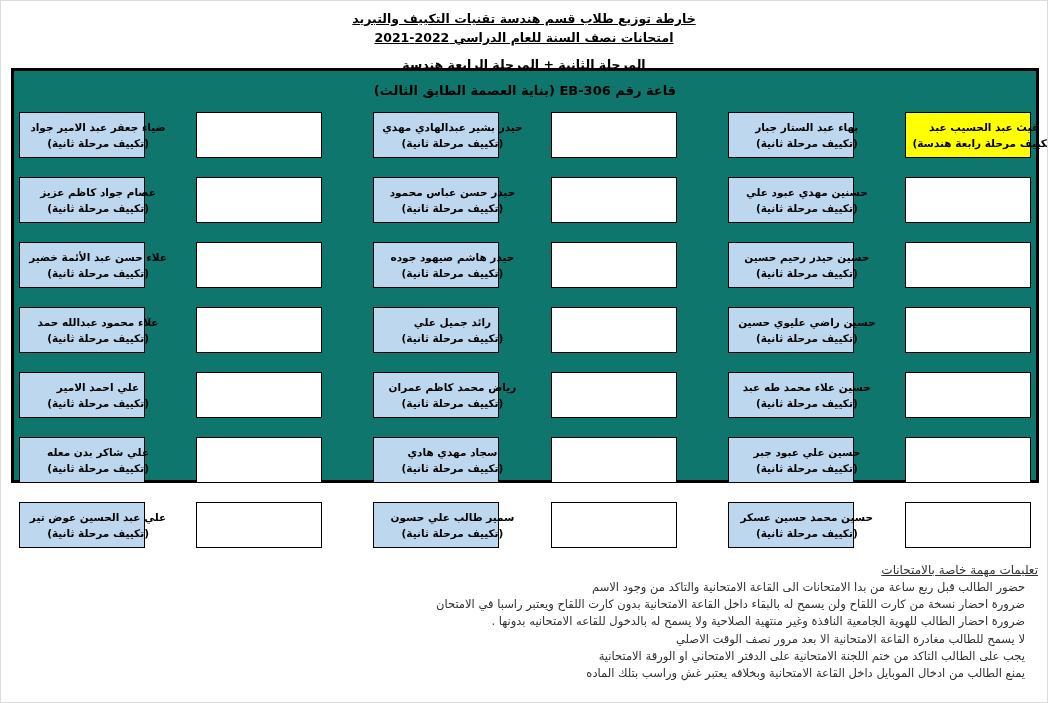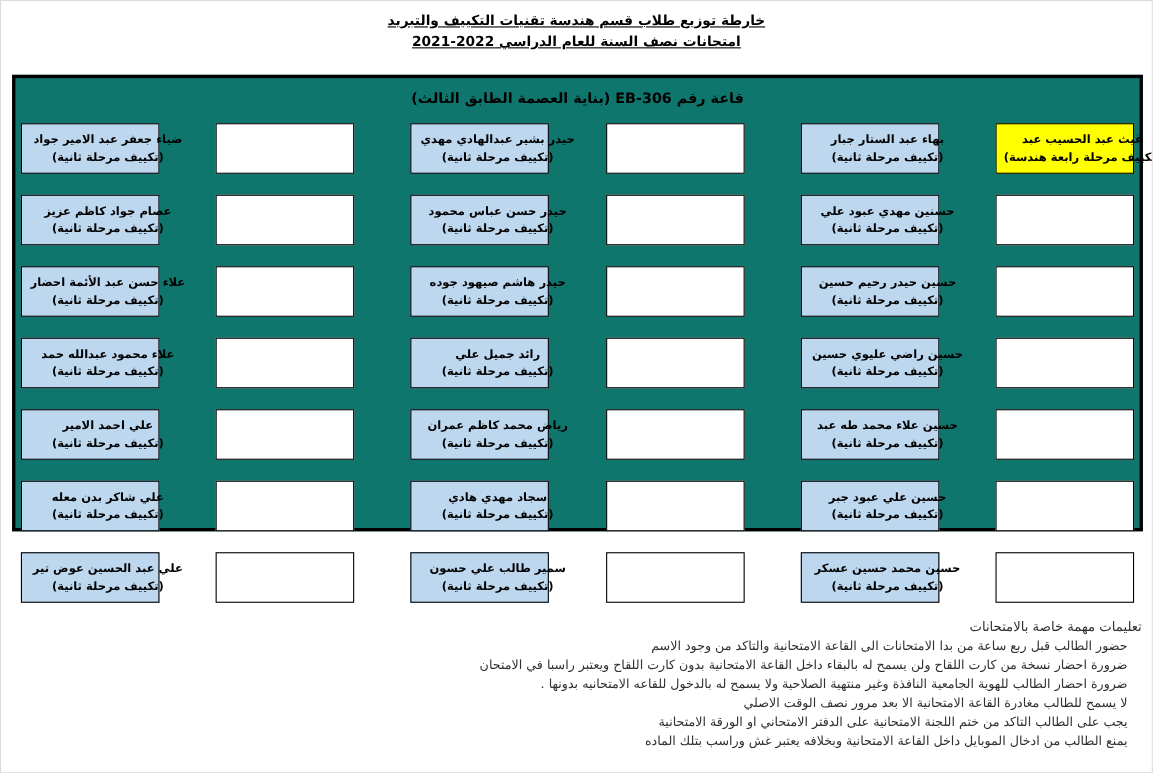--- a/index.html
+++ b/index.html
@@ -50,30 +50,32 @@
   .seat-student  { background: var(--student-fill, #BDD7EE); }
   .seat-highlight{ background: var(--highlight-fill, #FFFF00); }
   .seat-name, .seat-note { white-space: nowrap; }
   .instructions {
     position: absolute; top: 561px; right: 9px; left: 10px;
     direction: rtl; text-align: right;
     font-size: 11.5px; color: #303030;
   }
   .instr-heading {
     font-size: 12px; color: #303030;
+    text-decoration: underline;
     line-height: 17px;
   }
   .instr-line { line-height: 17.2px; padding-right: 13px; }
 </style>
 </head>
 <body>
 
 <div class="page-title">
   <div class="title-line1">خارطة توزيع طلاب قسم هندسة تقنيات التكييف والتبريد</div>
   <div class="title-line2">امتحانات نصف السنة للعام الدراسي 2022-2021</div>
+  <div class="title-line3">المرحلة الثانية + المرحلة الرابعة هندسة</div>
 </div>
 
 <div class="main-box">
   <div class="room-header">قاعة رقم EB-306 (بناية العصمة الطابق الثالث)</div>
   <div class="seating-grid">
       <div class="seat-col">
         <div class="seat seat-highlight">
           <div class="seat-name">غيث عبد الحسيب عبد</div>
           <div class="seat-note">(تكييف مرحلة رابعة هندسة)</div>
         </div>
@@ -165,21 +167,21 @@
       <div class="seat-col">
         <div class="seat seat-student">
           <div class="seat-name">ضياء جعفر عبد الامير جواد</div>
           <div class="seat-note">(تكييف مرحلة ثانية)</div>
         </div>
         <div class="seat seat-student">
           <div class="seat-name">عصام جواد كاظم عزيز</div>
           <div class="seat-note">(تكييف مرحلة ثانية)</div>
         </div>
         <div class="seat seat-student">
-          <div class="seat-name">علاء حسن عبد الأئمة احضار</div>
+          <div class="seat-name">علاء حسن عبد الأئمة خضير</div>
           <div class="seat-note">(تكييف مرحلة ثانية)</div>
         </div>
         <div class="seat seat-student">
           <div class="seat-name">علاء محمود عبدالله حمد</div>
           <div class="seat-note">(تكييف مرحلة ثانية)</div>
         </div>
         <div class="seat seat-student">
           <div class="seat-name">علي احمد الامير</div>
           <div class="seat-note">(تكييف مرحلة ثانية)</div>
         </div>

